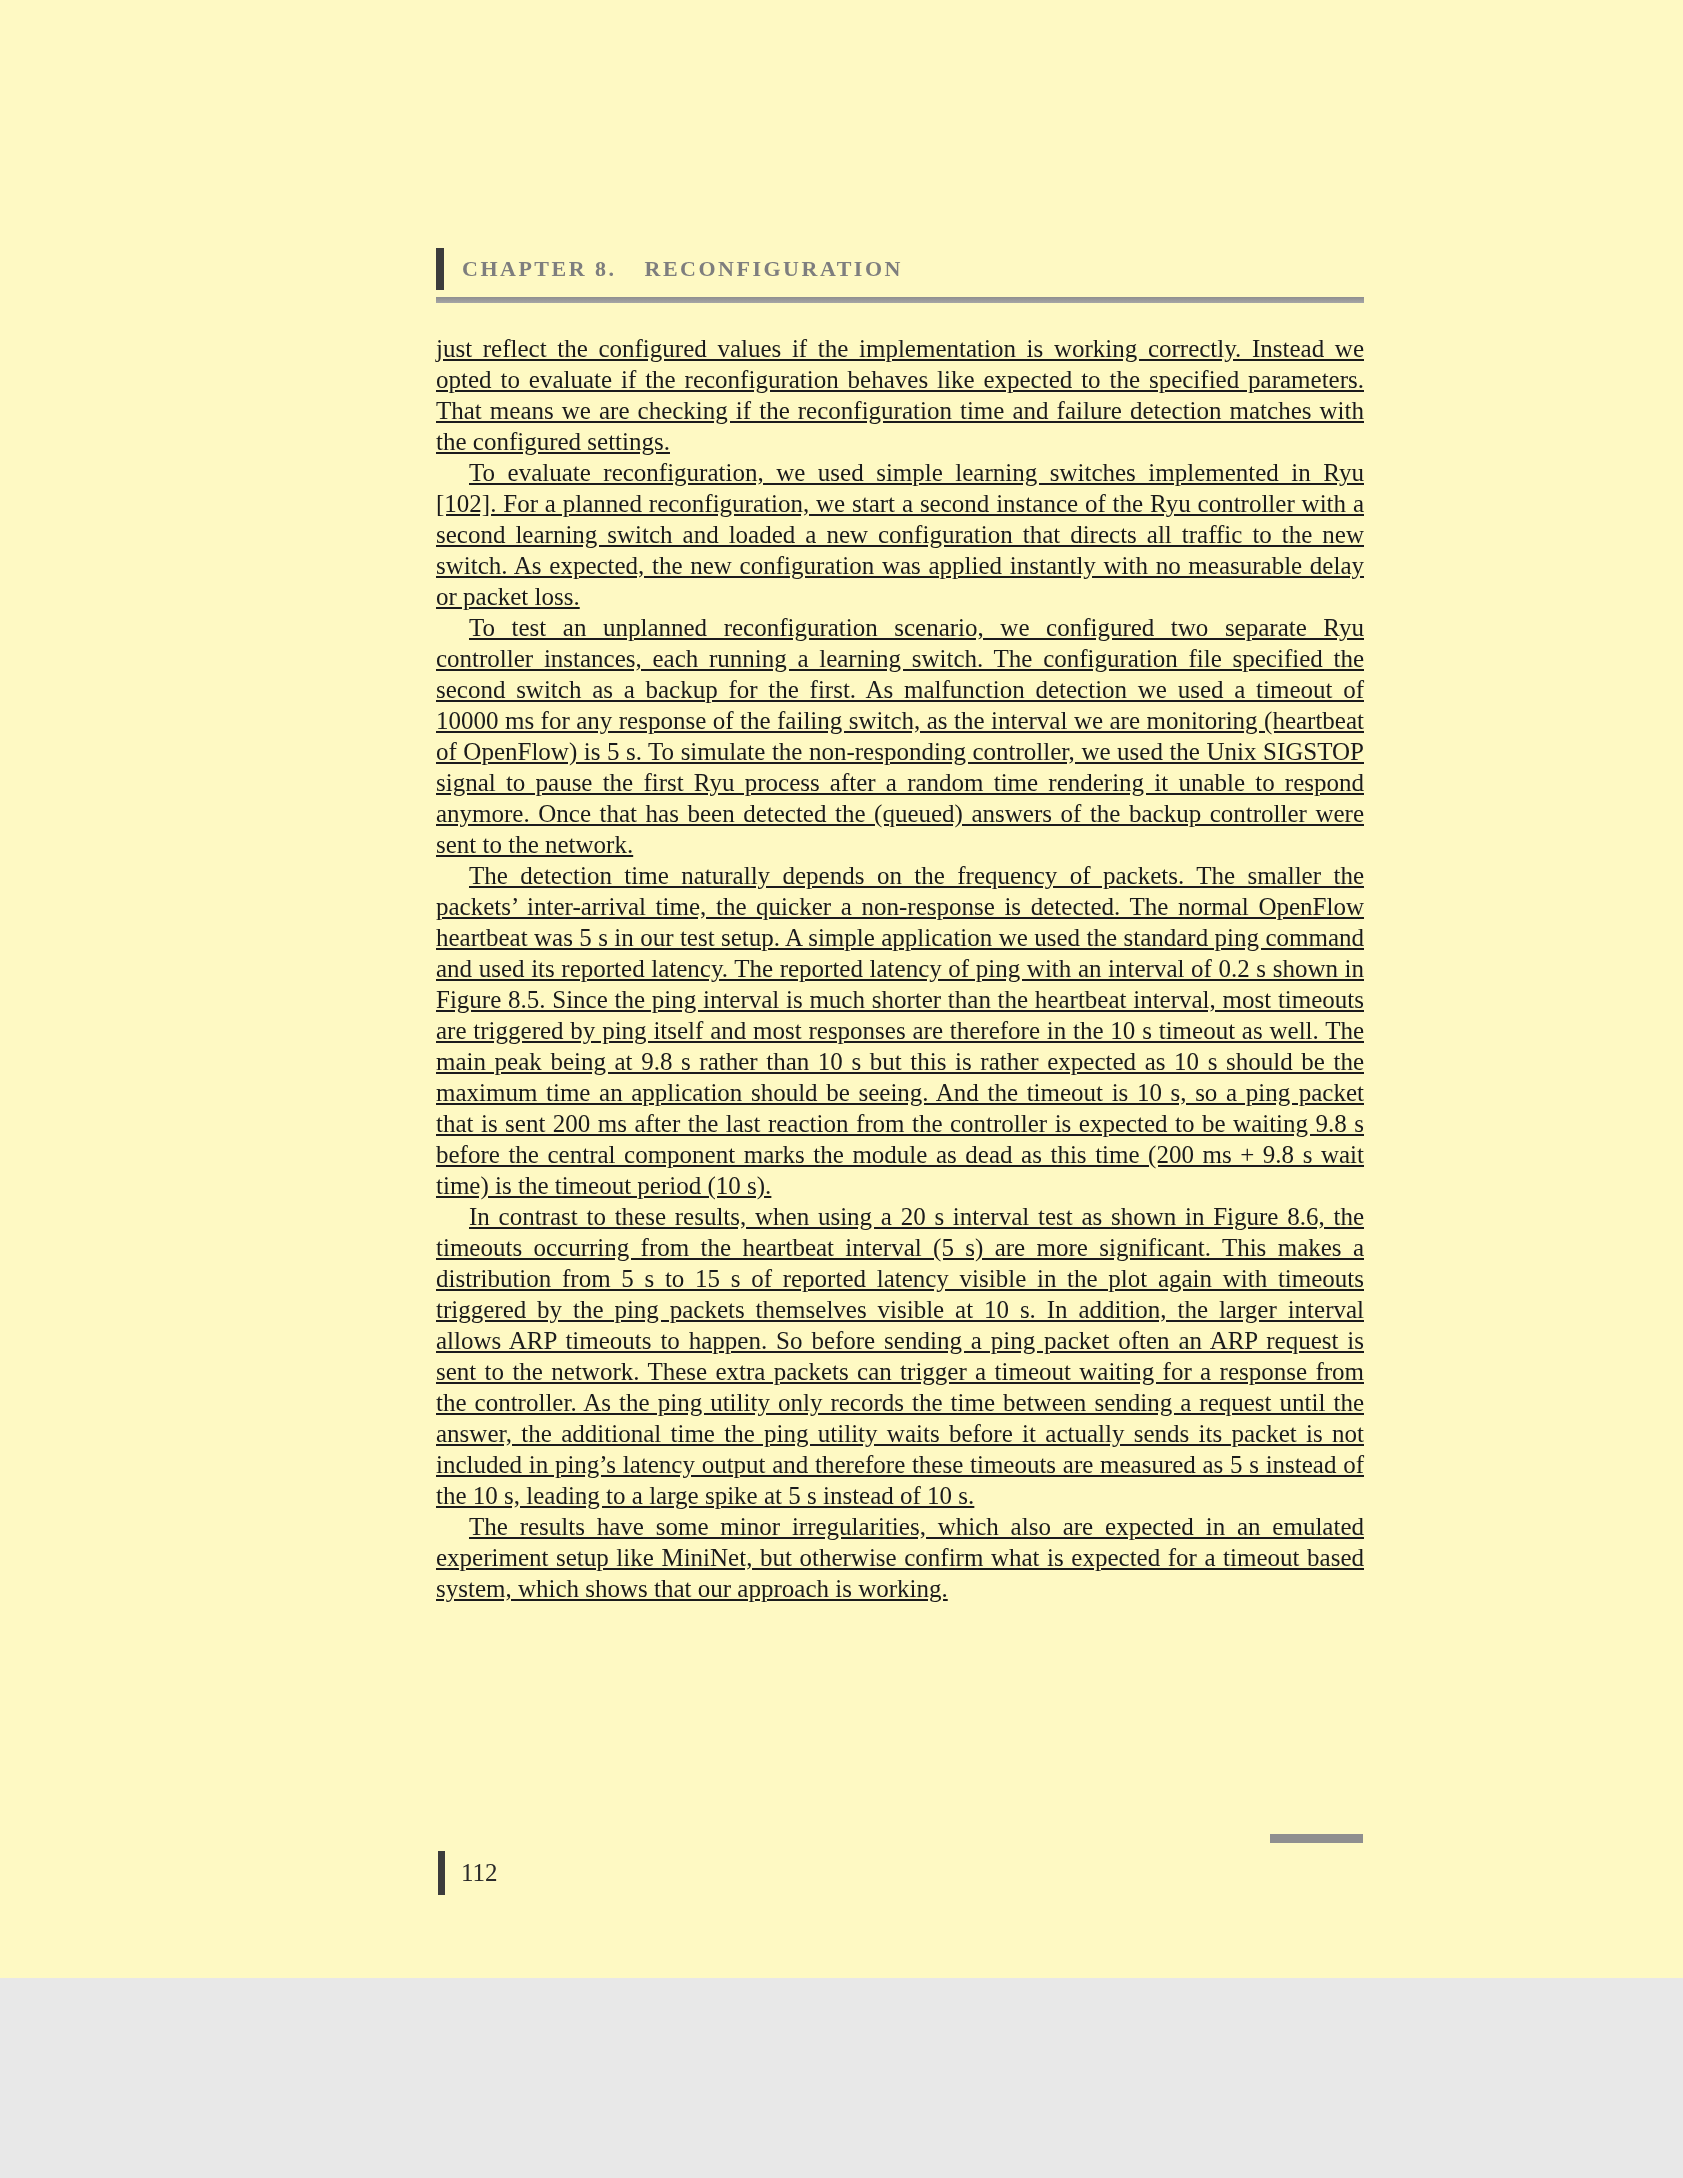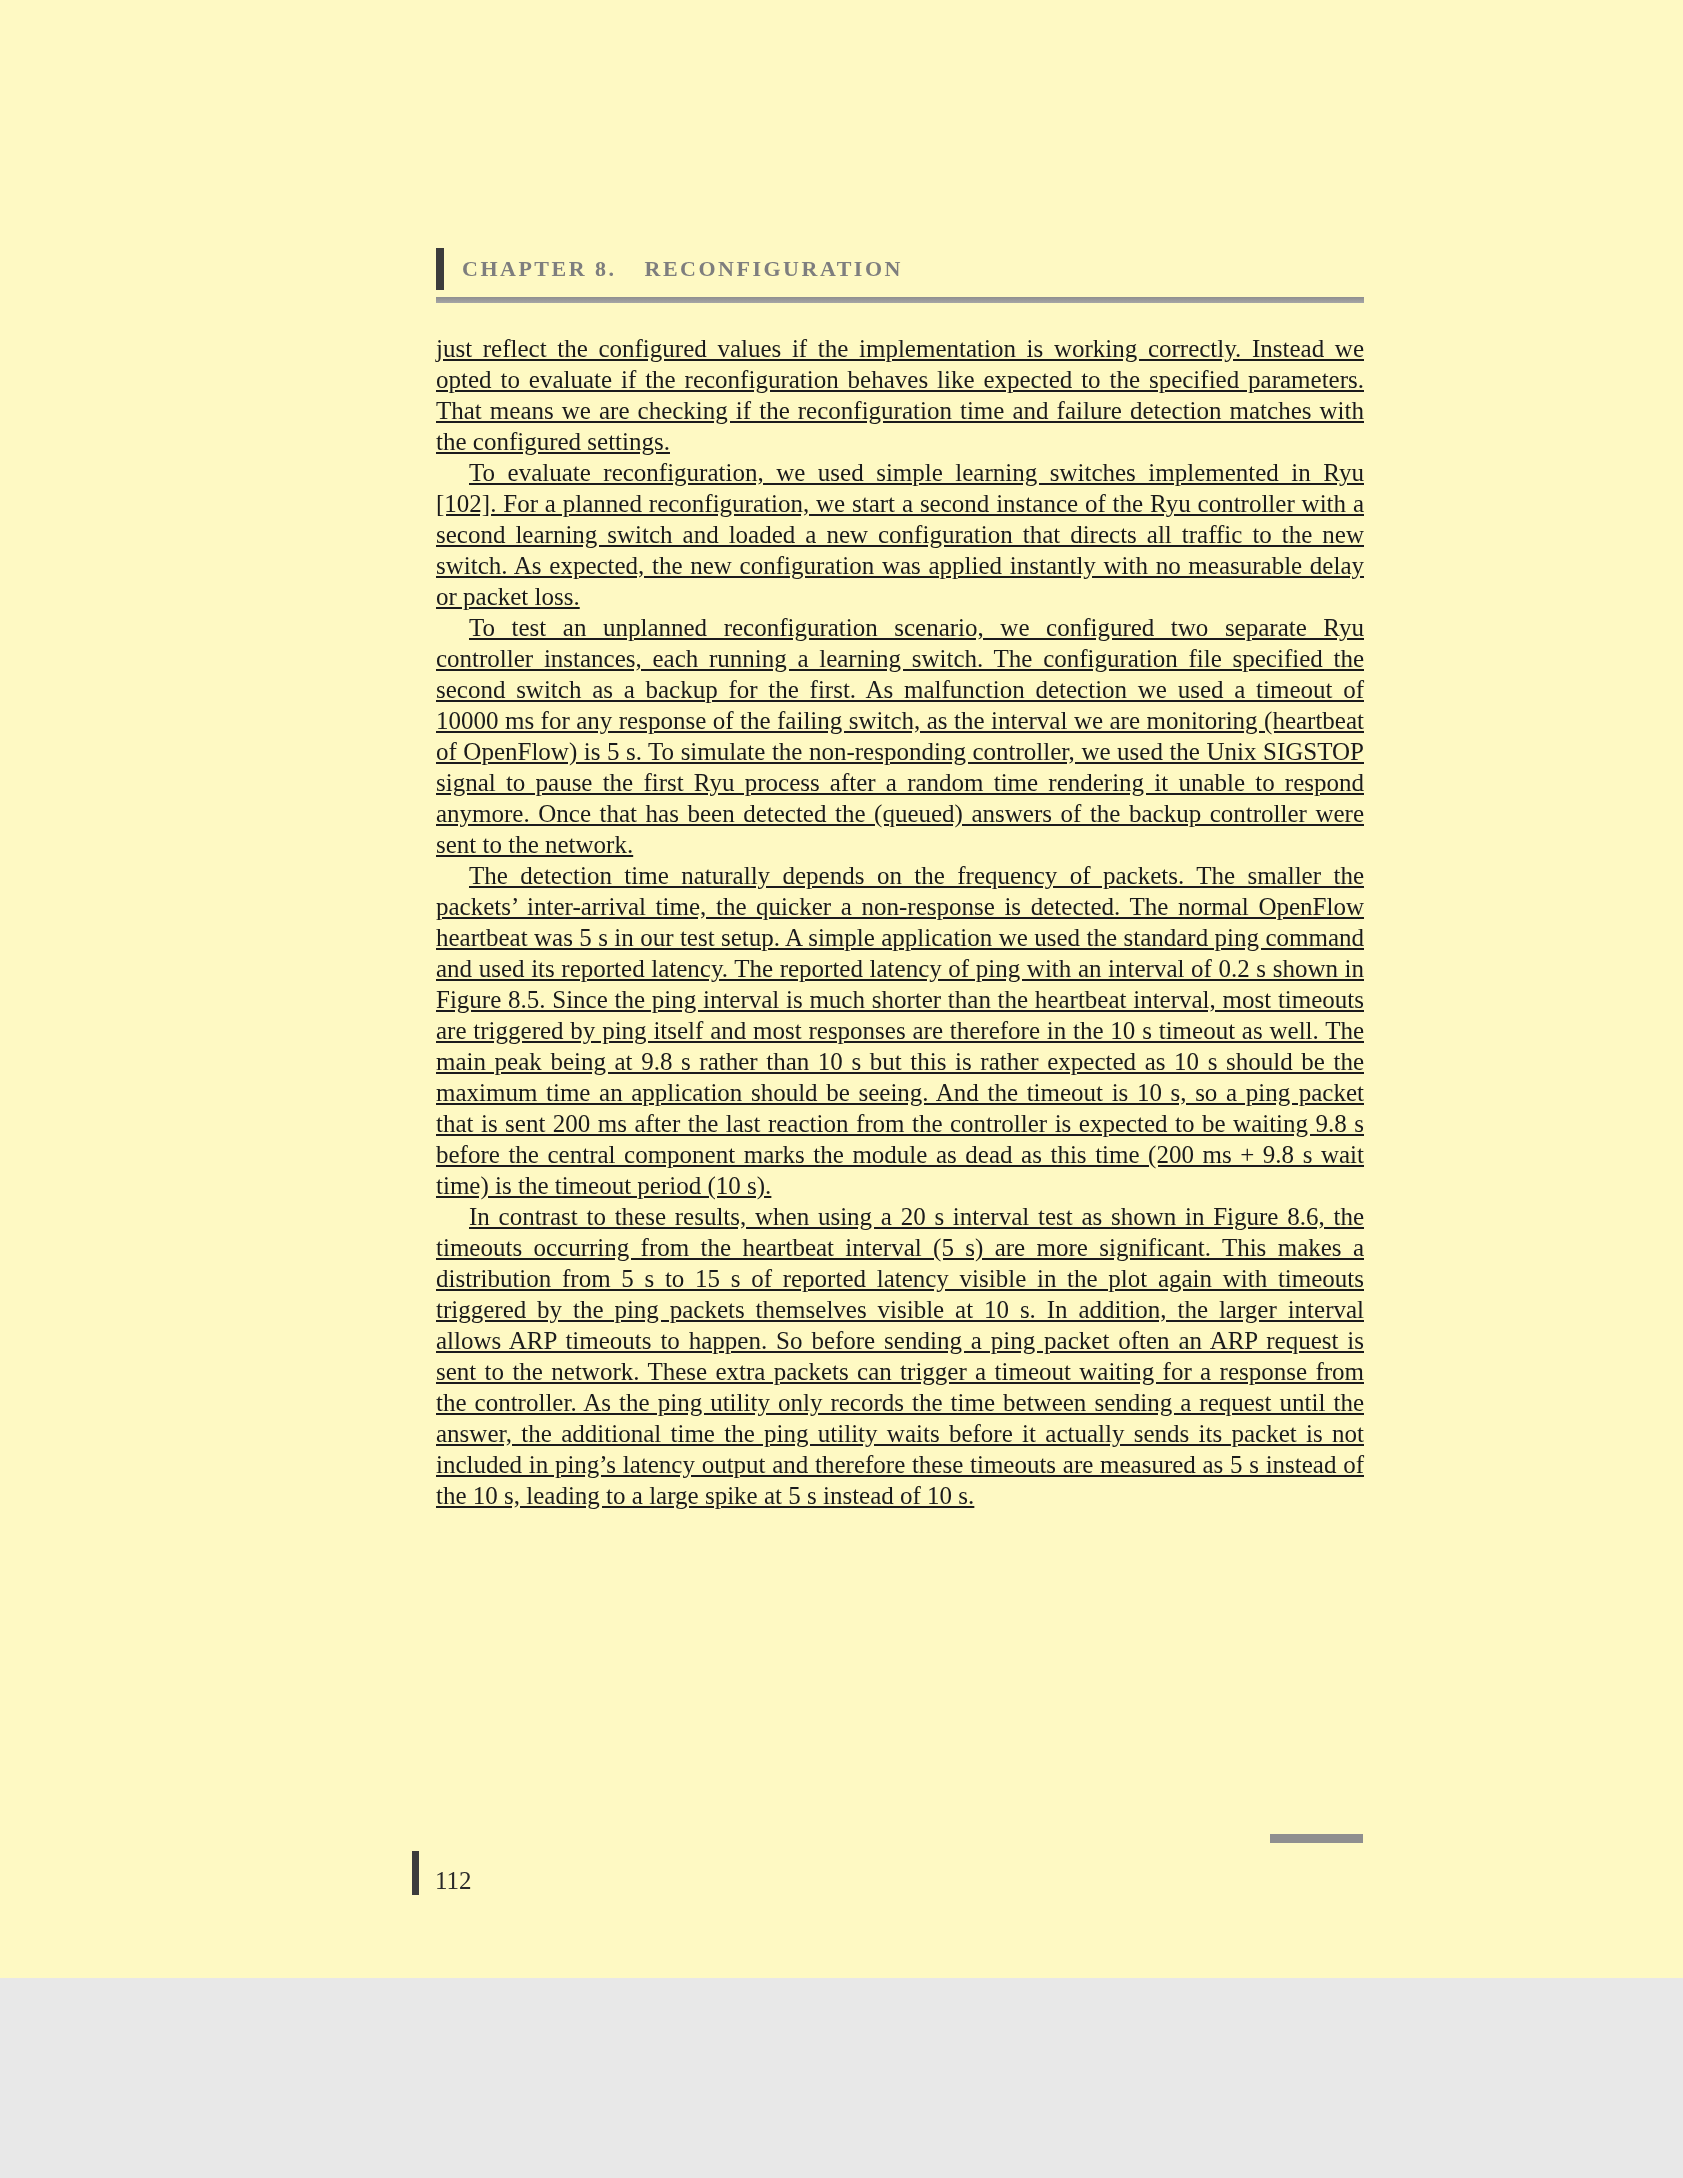--- a/index.html
+++ b/index.html
@@ -59,24 +59,24 @@
     -webkit-hyphens: auto;
   }
   .body-text p {
     margin: 0;
   }
   .body-text p + p {
     text-indent: 33px;
   }
   .footer-page-number {
     position: absolute;
-    left: 412px;
+    left: 438px;
     top: 1851px;
     display: flex;
-    align-items: flex-end;
+    align-items: center;
   }
   .footer-bar {
     width: 7px;
     height: 44px;
     background: var(--accent-bar, #3c3c3c);
     margin-right: 16px;
   }
   .page-number {
     font-size: 25px;
     color: #2a2a2a;
@@ -104,20 +104,21 @@
       </div>
       <div class="header-rule"></div>
     </header>
 
     <main class="body-text">
         <p>just reflect the configured values if the implementation is working correctly. Instead we opted to evaluate if the reconfiguration behaves like expected to the specified parameters. That means we are checking if the reconfiguration time and failure detection matches with the configured settings.</p>
         <p>To evaluate reconfiguration, we used simple learning switches implemented in Ryu [102]. For a planned reconfiguration, we start a second instance of the Ryu controller with a second learning switch and loaded a new configuration that directs all traffic to the new switch. As expected, the new configuration was applied instantly with no measurable delay or packet loss.</p>
         <p>To test an unplanned reconfiguration scenario, we configured two separate Ryu controller instances, each running a learning switch. The configuration file specified the second switch as a backup for the first. As malfunction detection we used a timeout of 10000 ms for any response of the failing switch, as the interval we are monitoring (heartbeat of OpenFlow) is 5 s. To simulate the non-responding controller, we used the Unix SIGSTOP signal to pause the first Ryu process after a random time rendering it unable to respond anymore. Once that has been detected the (queued) answers of the backup controller were sent to the network.</p>
         <p>The detection time naturally depends on the frequency of packets. The smaller the packets’ inter-arrival time, the quicker a non-response is detected. The normal OpenFlow heartbeat was 5 s in our test setup. A simple application we used the standard ping command and used its reported latency. The reported latency of ping with an interval of 0.2 s shown in Figure 8.5. Since the ping interval is much shorter than the heartbeat interval, most timeouts are triggered by ping itself and most responses are therefore in the 10 s timeout as well. The main peak being at 9.8 s rather than 10 s but this is rather expected as 10 s should be the maximum time an application should be seeing. And the timeout is 10 s, so a ping packet that is sent 200 ms after the last reaction from the controller is expected to be waiting 9.8 s before the central component marks the module as dead as this time (200 ms + 9.8 s wait time) is the timeout period (10 s).</p>
         <p>In contrast to these results, when using a 20 s interval test as shown in Figure 8.6, the timeouts occurring from the heartbeat interval (5 s) are more significant. This makes a distribution from 5 s to 15 s of reported latency visible in the plot again with timeouts triggered by the ping packets themselves visible at 10 s. In addition, the larger interval allows ARP timeouts to happen. So before sending a ping packet often an ARP request is sent to the network. These extra packets can trigger a timeout waiting for a response from the controller. As the ping utility only records the time between sending a request until the answer, the additional time the ping utility waits before it actually sends its packet is not included in ping’s latency output and therefore these timeouts are measured as 5 s instead of the 10 s, leading to a large spike at 5 s instead of 10 s.</p>
+        <p>The results have some minor irregularities, which also are expected in an emulated experiment setup like MiniNet, but otherwise confirm what is expected for a timeout based system, which shows that our approach is working.</p>
       </main>
 
   </div>
 
   <div class="footer-rule"></div>
 
   <footer class="footer-page-number">
     <span class="footer-bar"></span>
     <span class="page-number">112</span>
   </footer>

